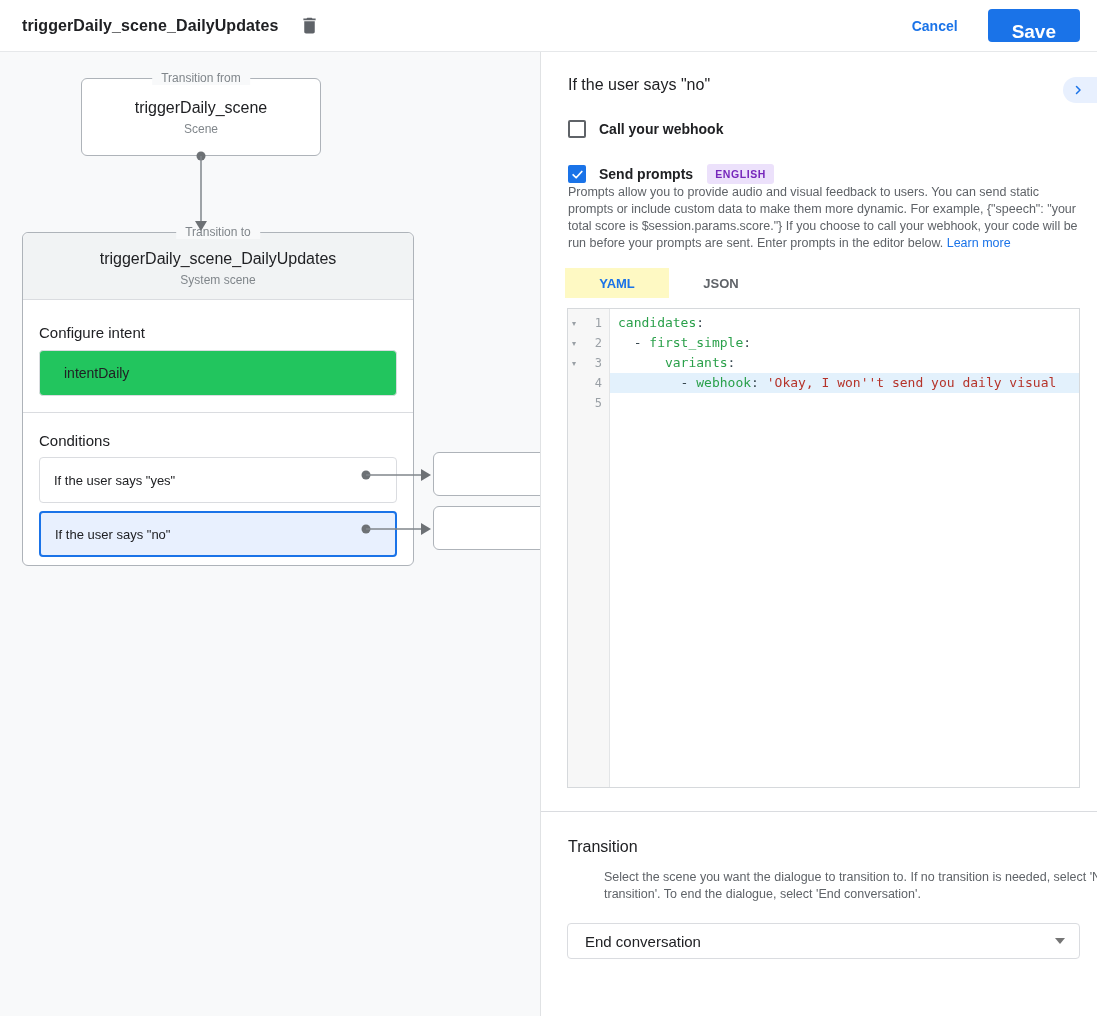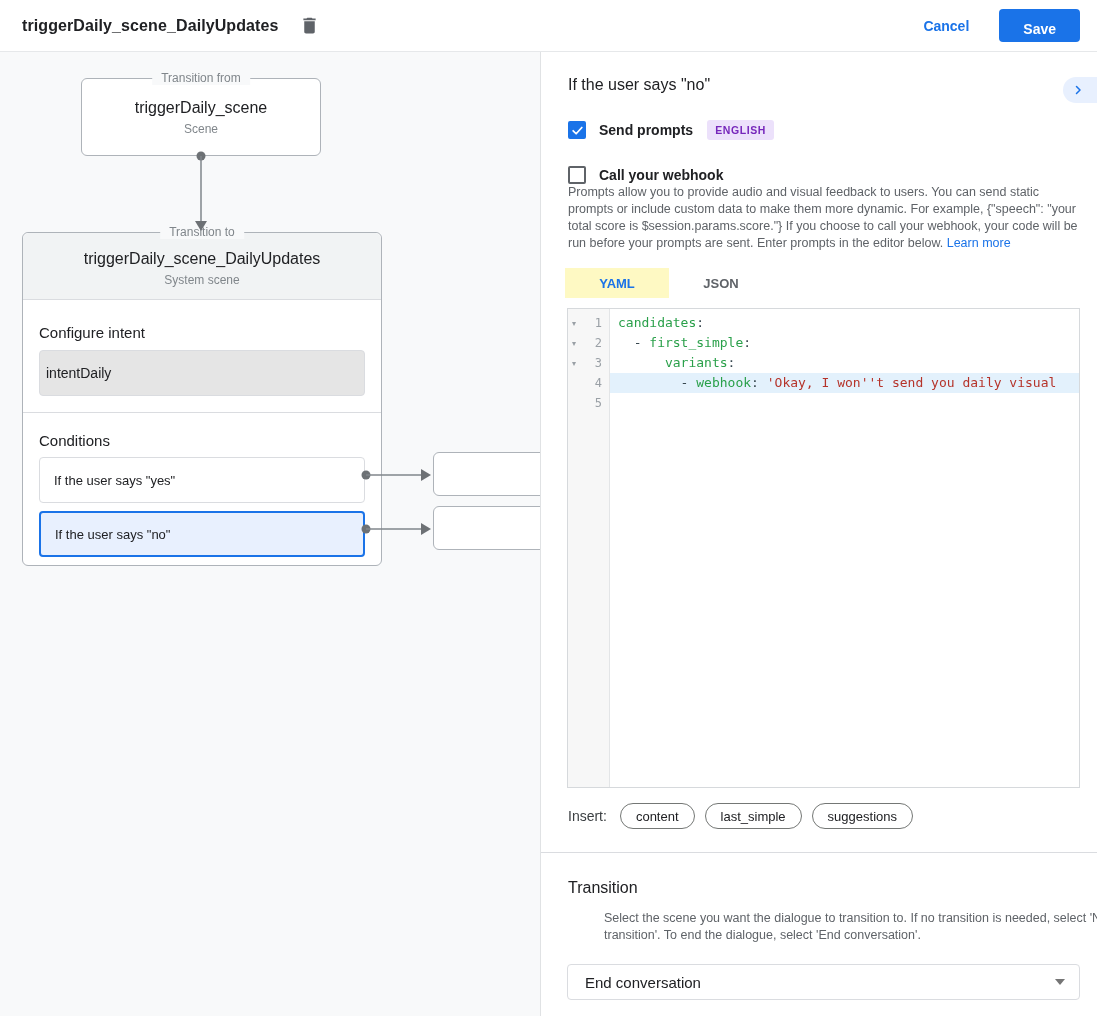--- a/index.html
+++ b/index.html
@@ -9,44 +9,44 @@
   
   .appbar { height:52px; background:#fff; border-bottom:1px solid #e6e8ea;
     display:flex; align-items:center; padding:0 17px 0 22px; }
   .appbar-title { font-size:16px; font-weight:700; letter-spacing:.1px; }
   .trash-btn { margin-left:18px; background:none; border:none; cursor:pointer;
     width:26px; height:26px; display:flex; align-items:center; justify-content:center; }
   .appbar-spacer { flex:1; }
   .cancel-btn { background:none; border:none; color:var(--accent); font-size:14px;
     font-weight:700; margin-right:30px; cursor:pointer; }
   .save-btn { background:var(--accent); color:#fff; border:none; border-radius:4px;
-    font-size:14px; font-weight:700; padding:12px 24px; height:33px; cursor:pointer; }
+    font-size:19px; font-weight:700; padding:12px 24px; height:33px; cursor:pointer; }
 
   
   .main { display:flex; height:964px; }
   .canvas { position:relative; width:541px; flex:0 0 541px; background:#f8f9fa;
     border-right:1px solid #e0e2e4; overflow:hidden; }
   .panel { position:relative; flex:1; background:#fff; overflow:hidden; }
 
   
   .flow-box { position:absolute; background:#fff; border:1px solid #aeb3b9; border-radius:6px; }
   .legend { position:absolute; top:-8px; left:50%; transform:translateX(-50%);
     font-size:12px; color:#80868b; background:#f8f9fa; padding:0 9px; white-space:nowrap; }
   .from-box { left:81px; top:26px; width:240px; height:78px; text-align:center; }
   .from-box .node-title { font-size:16px; margin-top:20px; }
   .node-sub { font-size:12px; color:#80868b; margin-top:5px; }
 
-  .to-box { left:22px; top:180px; width:360px; height:334px; }
+  .to-box { left:22px; top:180px; width:392px; height:334px; }
   .to-head { background:#f1f3f4; border-bottom:1px solid #dadce0;
     border-radius:6px 6px 0 0; height:67px; text-align:center; padding-top:17px; }
   .to-head .node-title { font-size:16px; }
   .section-label { font-size:15px; margin:24px 16px 0 16px; }
-  .intent-field { margin:9px 16px 0 16px; height:46px; background:#e5e5e5;
+  .intent-field { margin:9px 16px 0 16px; height:46px; background:#22c55e;
     border:1px solid #dadce0; border-radius:4px; display:flex; align-items:center;
-    padding-left:6px; font-size:14px; }
+    padding-left:24px; font-size:14px; }
   .to-divider { border:none; border-top:1px solid #dadce0; margin-top:16px; }
   .cond-label { margin-top:19px; }
   .cond { margin:8px 16px 0 16px; height:46px; background:#fff;
     border:1px solid #dadce0; border-radius:4px; display:flex; align-items:center;
     padding-left:14px; font-size:13px; cursor:pointer; }
   .cond.sel { background:#e8f0fe; border:2px solid var(--accent); }
 
   .stub { position:absolute; width:120px; height:44px; background:#fff;
     border:1px solid #aeb3b9; border-radius:6px; }
   .stub1 { left:433px; top:400px; }
@@ -187,34 +187,34 @@
     <button class="expand-btn">
       <svg width="12" height="12" viewBox="0 0 24 24">
         <path d="M9 5l7 7-7 7" fill="none" stroke="#1a73e8" stroke-width="3" stroke-linecap="round" stroke-linejoin="round"></path>
       </svg>
     </button>
 
     <div class="panel-inner">
       <div class="panel-title">If the user says "no"</div>
 
       <div class="check-row">
+        <span class="checkbox" id="webhook-cb"></span>
+        <span class="check-label">Call your webhook</span>
+      </div>
+
+      <div class="check-row">
         <span class="checkbox checked" id="prompts-cb">
             <svg width="13" height="13" viewBox="0 0 24 24">
               <path d="M4 12.5l5.5 5.5L20 6.5" fill="none" stroke="#fff" stroke-width="3.2" stroke-linecap="round" stroke-linejoin="round"></path>
             </svg>
           </span>
         <span class="check-label">Send prompts</span>
         <span class="lang-badge">ENGLISH</span>
       </div>
 
-      <div class="check-row">
-        <span class="checkbox" id="webhook-cb"></span>
-        <span class="check-label">Call your webhook</span>
-      </div>
-
       <div class="prompts-desc">
         <span>Prompts allow you to provide audio and visual feedback to users. You can send static prompts or include custom data to make them more dynamic. For example, {"speech": "your total score is $session.params.score."} If you choose to call your webhook, your code will be run before your prompts are sent. Enter prompts in the editor below.</span>
         <a class="learn-more">Learn more</a>
       </div>
 
       <div class="tabs">
           <div class="tab active">YAML</div>
           <div class="tab">JSON</div>
         </div>
 
@@ -243,28 +243,20 @@
           </div>
         <div class="code-area">
             <div class="code-row"><span class="tk-key">candidates</span><span class="tk-plain">:</span></div>
             <div class="code-row"><span class="tk-plain">  - </span><span class="tk-key">first_simple</span><span class="tk-plain">:</span></div>
             <div class="code-row"><span class="tk-plain">      </span><span class="tk-key">variants</span><span class="tk-plain">:</span></div>
             <div class="code-row hl"><span class="tk-plain">        - </span><span class="tk-key">webhook</span><span class="tk-plain">: </span><span class="tk-string">'Okay, I won''t send you daily visual</span></div>
             <div class="code-row"></div>
           </div>
       </div>
 
-      <div class="insert-row">
-        <span class="insert-label">Insert:</span>
-        <span style="display:flex;">
-            <button class="chip">content</button>
-            <button class="chip">last_simple</button>
-            <button class="chip">suggestions</button>
-          </span>
-      </div>
     </div>
 
     <hr class="panel-divider">
 
     <div class="transition-sec">
       <div class="transition-title">Transition</div>
       <div class="transition-desc">Select the scene you want the dialogue to transition to. If no transition is needed, select 'No transition'. To end the dialogue, select 'End conversation'.</div>
       <div class="select">
         <span class="select-value">End conversation</span>
         <span class="caret"></span>

